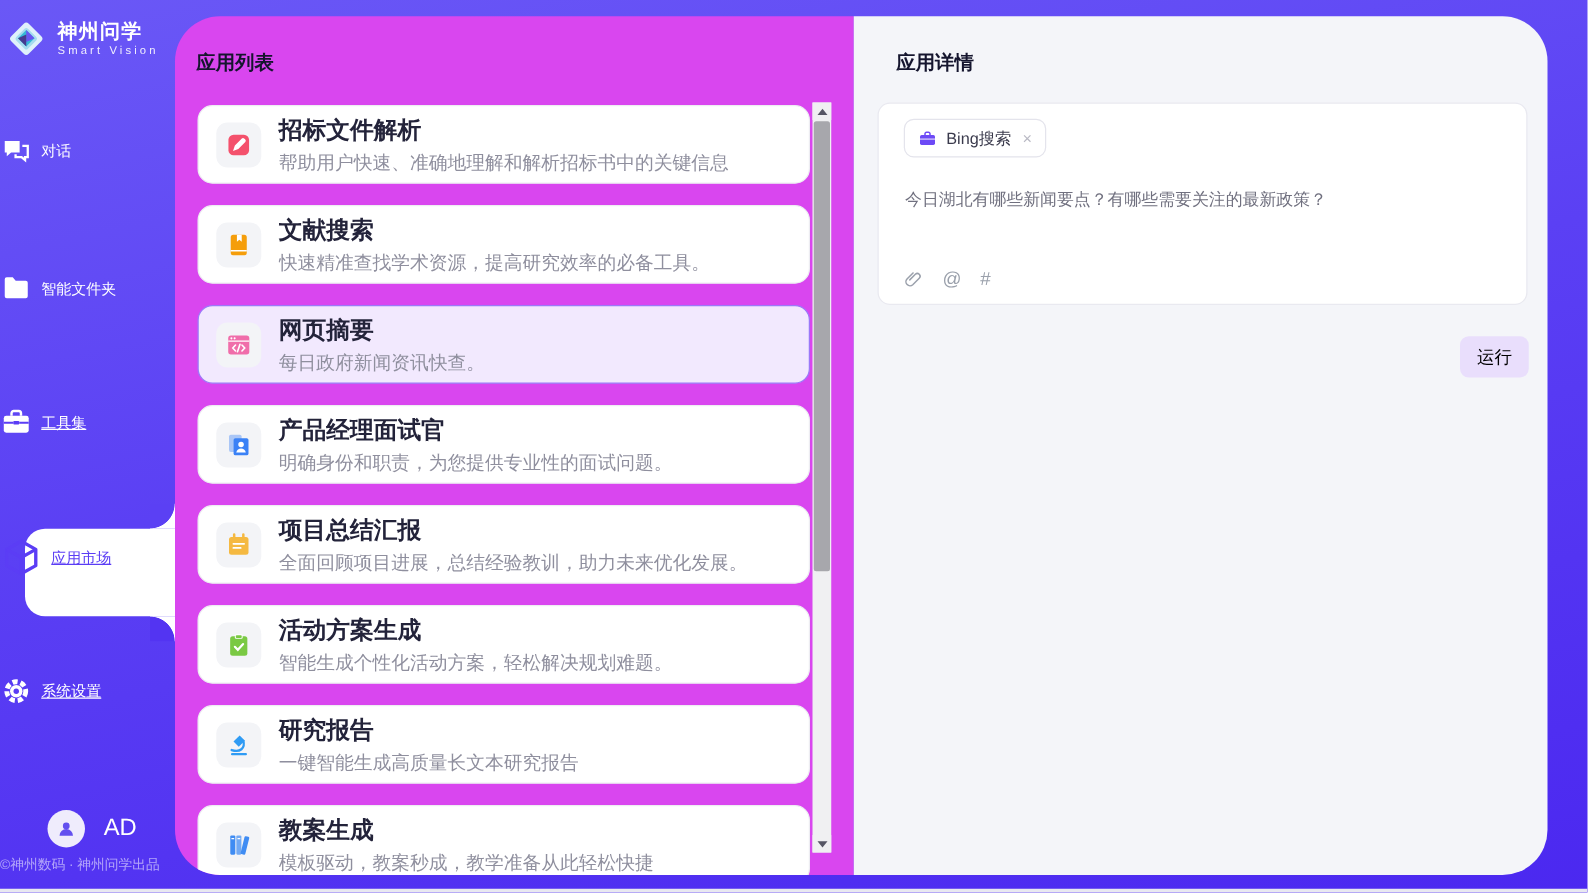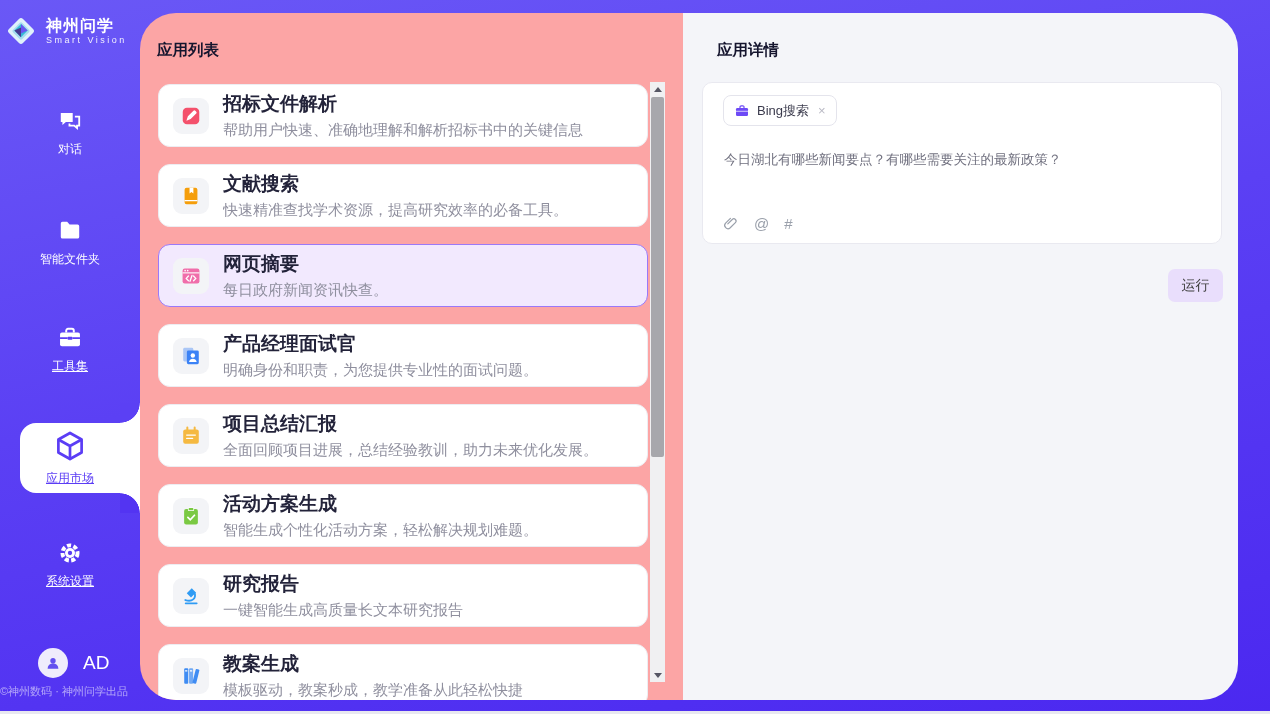--- a/index.html
+++ b/index.html
@@ -6,36 +6,36 @@
   body{
     width:1270px;height:714px;position:relative;overflow:hidden;
     font-family:"Liberation Sans","DejaVu Sans",sans-serif;
     background:linear-gradient(168deg,#6a58f6 0%,#5b40f4 45%,#4b28f0 100%);
   }
   
   .logo{position:absolute;left:4px;top:14px;display:flex;align-items:center;gap:8px;color:#fff}
   .logo-txt{display:flex;flex-direction:column;line-height:1.15}
   .brand-name{font-size:16px;font-weight:bold;letter-spacing:1px}
   .brand-sub{font-size:9px;letter-spacing:2.5px;opacity:.9}
-  .nav-item{position:absolute;left:0;width:140px;display:flex;flex-direction:column;align-items:center;gap:7px;color:#fff;cursor:pointer;z-index:3}
+  .nav-item{position:absolute;left:0;width:140px;display:flex;align-items:center;gap:7px;color:#fff;cursor:pointer;z-index:3}
   .nav-item .nav-label{font-size:12px}
   .nav-item .ul{text-decoration:underline}
   .pos0{top:108px}.pos1{top:218px}.pos2{top:325px}.pos3{top:429px}.pos4{top:540px}
   .nav-item.active .nav-label{color:#5b3df5}
   .tab-bg{position:absolute;left:20px;top:423px;width:120px;height:70px;background:#fff;border-radius:16px 0 0 16px;z-index:2}
   .wing-t{position:absolute;left:120px;top:403px;width:20px;height:20px;z-index:2;
     background:radial-gradient(circle at 0 0,#5b40f4 19.4px,#fff 20px)}
   .wing-b{position:absolute;left:120px;top:493px;width:20px;height:20px;z-index:2;
     background:radial-gradient(circle at 0 100%,#5334f2 19.4px,#fff 20px)}
   .user{position:absolute;left:38px;top:648px;display:flex;align-items:center;gap:15px;color:#fff}
   .avatar{width:30px;height:30px;border-radius:50%;background:#efecfc;display:flex;align-items:center;justify-content:center}
   .user-name{font-size:19px}
   .side-footer{position:absolute;left:0;top:684px;width:145px;font-size:11px;color:rgba(255,255,255,.55);white-space:nowrap}
   
-  .panel-left{position:absolute;left:140px;top:13px;width:543px;height:687px;background:#fca5a5;border-radius:36px 0 0 36px;overflow:hidden;z-index:1}
+  .panel-left{position:absolute;left:140px;top:13px;width:543px;height:687px;background:#d946ef;border-radius:36px 0 0 36px;overflow:hidden;z-index:1}
   .panel-right{position:absolute;left:683px;top:13px;width:555px;height:687px;background:#f4f5f9;border-radius:0 36px 36px 0;overflow:hidden;z-index:1}
   .panel-h{position:absolute;font-size:15.5px;font-weight:bold;color:#15152e}
   .h-left{left:17px;top:27px}
   .h-right{left:34px;top:27px}
   
   .cards{position:absolute;left:18px;top:71px;width:490px}
   .app-card{height:63px;box-sizing:border-box;border:1px solid #ededf2;border-radius:12px;background:#fff;
     display:flex;align-items:center;gap:14px;padding:0 14px;margin-bottom:17px;cursor:pointer}
   .app-card.selected{background:#f2e9fe;border:1.6px solid #9b79f8}
   .tile{width:36px;height:36px;border-radius:9px;background:#f3f4f7;display:flex;align-items:center;justify-content:center;flex:0 0 36px}
@@ -50,21 +50,21 @@
   .tri-down{width:0;height:0;border-left:4px solid transparent;border-right:4px solid transparent;border-top:5px solid #565664}
   .sb-thumb{position:absolute;left:1px;top:15px;width:13px;height:360px;background:#a7a7ac;border-radius:2px;cursor:grab}
   
   .detail-card{position:absolute;left:19px;top:69px;width:520px;height:162px;box-sizing:border-box;background:#fff;border:1px solid #e9e9f0;border-radius:10px}
   .tool-tag{position:absolute;left:20px;top:12px;height:31px;box-sizing:border-box;display:inline-flex;align-items:center;gap:7px;
     padding:0 10px;border:1px solid #e4e4ec;border-radius:8px;font-size:13px;color:#3a3a4c;background:#fff;cursor:pointer}
   .tag-close{color:#b9b9c4;font-size:13px;margin-left:2px;cursor:pointer}
   .query{position:absolute;left:21px;top:68px;right:20px;font-size:13.5px;color:#70707f;cursor:text}
   .composer{position:absolute;left:19px;bottom:11px;display:flex;gap:15px;align-items:center;color:#9aa0ab}
   .composer .sym{font-size:15px;cursor:pointer}
-  .run-btn{position:absolute;left:485px;top:256px;width:55px;height:33px;background:#e9defc;color:#404040;
+  .run-btn{position:absolute;left:485px;top:256px;width:55px;height:33px;background:#e9defc;color:#000000;
     border:none;border-radius:7px;font-size:14px;display:flex;align-items:center;justify-content:center;cursor:pointer;font-family:inherit}
   .bottom-strip{position:absolute;left:0;top:711px;width:1270px;height:3px;background:#e8e8f0}
   .icn{display:inline-flex;align-items:center;justify-content:center;line-height:0}
 </style>
 </head>
 <body>
 
 <div class="logo">
   <span class="icn">
       <svg viewBox="0 0 36 36" width="34" height="34">

